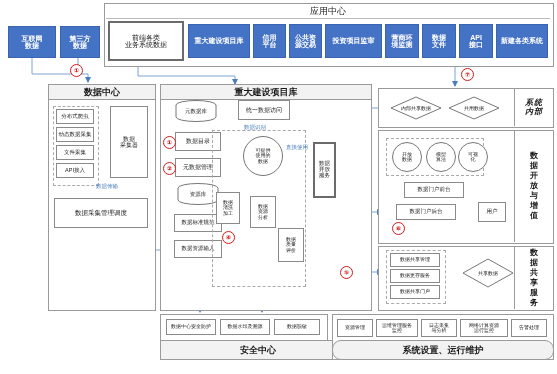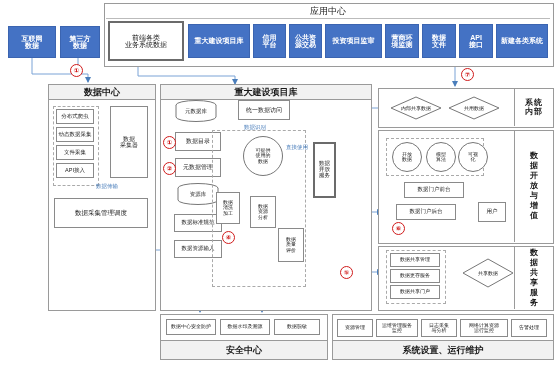--- a/index.html
+++ b/index.html
@@ -15,21 +15,21 @@
             display:flex;align-items:center;justify-content:center;}
   .dash{border:1px dashed #aaa;background:transparent;}
   .thick{border:2px solid #6b6b6b;}
   svg.lay{position:absolute;left:0;top:0;width:557px;height:374px;pointer-events:none;}
   .cyl{position:absolute;box-sizing:border-box;display:flex;align-items:center;
        justify-content:center;text-align:center;}
   .lbl{position:absolute;color:#4a7ebb;}
   .num{position:absolute;width:11px;height:11px;border:1px solid #d01b1b;border-radius:50%;
        color:#d01b1b;font-size:7px;display:flex;align-items:center;justify-content:center;
        font-weight:bold;background:#fff;}
-  .vert{writing-mode:vertical-rl;text-orientation:upright;letter-spacing:1px;}
+  .vert{writing-mode:vertical-rl;text-orientation:upright;letter-spacing:1px;font-style:italic;}
 </style>
 </head>
 <body>
 
 <svg class="lay">
   <defs>
     <marker id="ab" markerWidth="6" markerHeight="6" refX="5" refY="3" orient="auto">
       <path d="M0,0 L6,3 L0,6 z" fill="#4a7ebb"></path>
     </marker>
   </defs>
@@ -382,21 +382,21 @@
 <div class="panel" style="position:absolute;left:160px;top:314px;width:166px;height:44px;"></div>
 <div class="bx wbox" style="left:166px;top:319px;width:50px;height:16px;font-size:5px;">
   <span>数据中心安全防护</span>
 </div>
 <div class="bx wbox" style="left:220px;top:319px;width:50px;height:16px;font-size:5px;">
   <span>数据水印及溯源</span>
 </div>
 <div class="bx wbox" style="left:274px;top:319px;width:46px;height:16px;font-size:5px;">
   <span>数据脱敏</span>
 </div>
-<div class="panelhdr" style="position:absolute;left:160px;top:340px;width:166px;height:18px;font-size:9px;">
+<div class="panelhdr" style="position:absolute;left:160px;top:340px;width:166px;height:18px;font-size:9px;padding-left:14px;">
   <span>安全中心</span>
 </div>
 
 <div class="panel" style="position:absolute;left:332px;top:314px;width:220px;height:44px;"></div>
 <div class="bx wbox" style="left:337px;top:319px;width:36px;height:18px;font-size:5px;">
   <span>资源管理</span>
 </div>
 <div class="bx wbox" style="left:376px;top:319px;width:42px;height:18px;font-size:5px;">
   <span style="display:block">
     <span>运维管理服务</span><br>
@@ -411,15 +411,15 @@
 </div>
 <div class="bx wbox" style="left:460px;top:319px;width:48px;height:18px;font-size:5px;">
   <span style="display:block">
     <span>网络计算资源</span><br>
     <span>运行监控</span>
   </span>
 </div>
 <div class="bx wbox" style="left:511px;top:319px;width:36px;height:18px;font-size:5px;">
   <span>告警处理</span>
 </div>
-<div class="panelhdr" style="position:absolute;left:332px;top:340px;width:220px;height:18px;font-size:9px;">
+<div class="panelhdr" style="position:absolute;left:332px;top:340px;width:220px;height:18px;font-size:9px;border-radius:9px;">
   <span>系统设置、运行维护</span>
 </div>
 
 </body></html>

